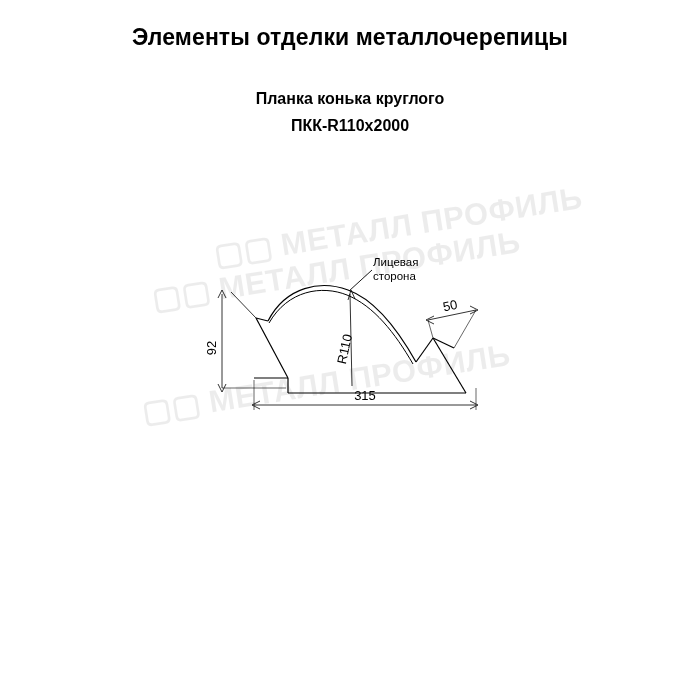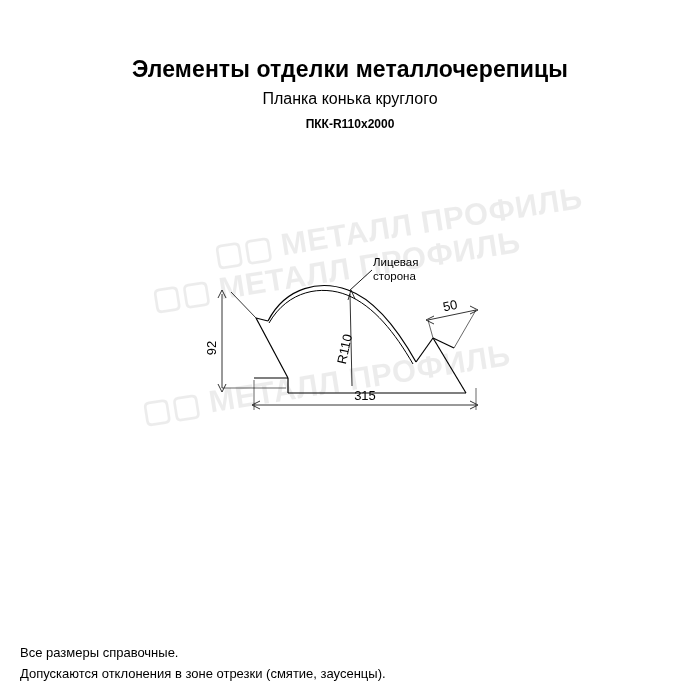--- a/index.html
+++ b/index.html
@@ -22,38 +22,37 @@
   }
   .title {
     position: absolute;
     top: 24px;
     left: 0;
     width: 700px;
     text-align: center;
     font-size: 23px;
     font-weight: bold;
     letter-spacing: 0.1px;
-    margin-top: 32px;
   }
   .subtitle1 {
     position: absolute;
     top: 90px;
     left: 0;
     width: 700px;
     text-align: center;
     font-size: 16px;
-    font-weight: normal;
+    font-weight: bold;
   }
   .subtitle2 {
     position: absolute;
     top: 117px;
     left: 0;
     width: 700px;
     text-align: center;
-    font-size: 12px;
+    font-size: 16px;
     font-weight: bold;
   }
   .drawing {
     position: absolute;
     top: 190px;
     left: 136px;
     width: 470px;
     height: 260px;
   }
   .watermarks {
@@ -176,18 +175,14 @@
         <path d="M 298 126 L 290 130 L 298 134"></path>
         <path d="M 334 116 L 342 120 L 334 124"></path>
         <path d="M 297 148 L 292 130" stroke-width="0.6"></path>
         <path d="M 318 158 L 340 120" stroke-width="0.6"></path>
       </g>
       <text x="315" y="120" font-size="13" text-anchor="middle" transform="rotate(-12 315 120)">50</text>
 
     </svg>
   </div>
 
-  <div class="footer">
-    <div>Все размеры справочные.</div>
-    <div>Допускаются отклонения в зоне отрезки (смятие, заусенцы).</div>
-  </div>
 
 </div>
 
 </body></html>

